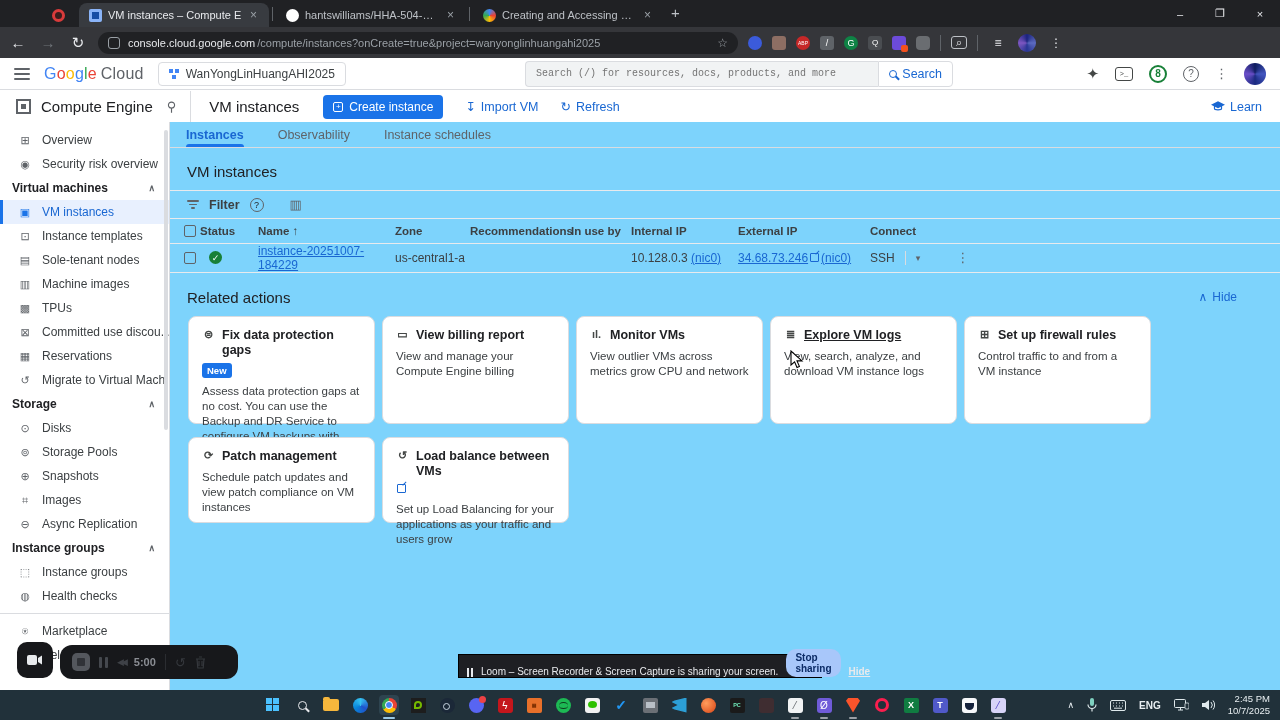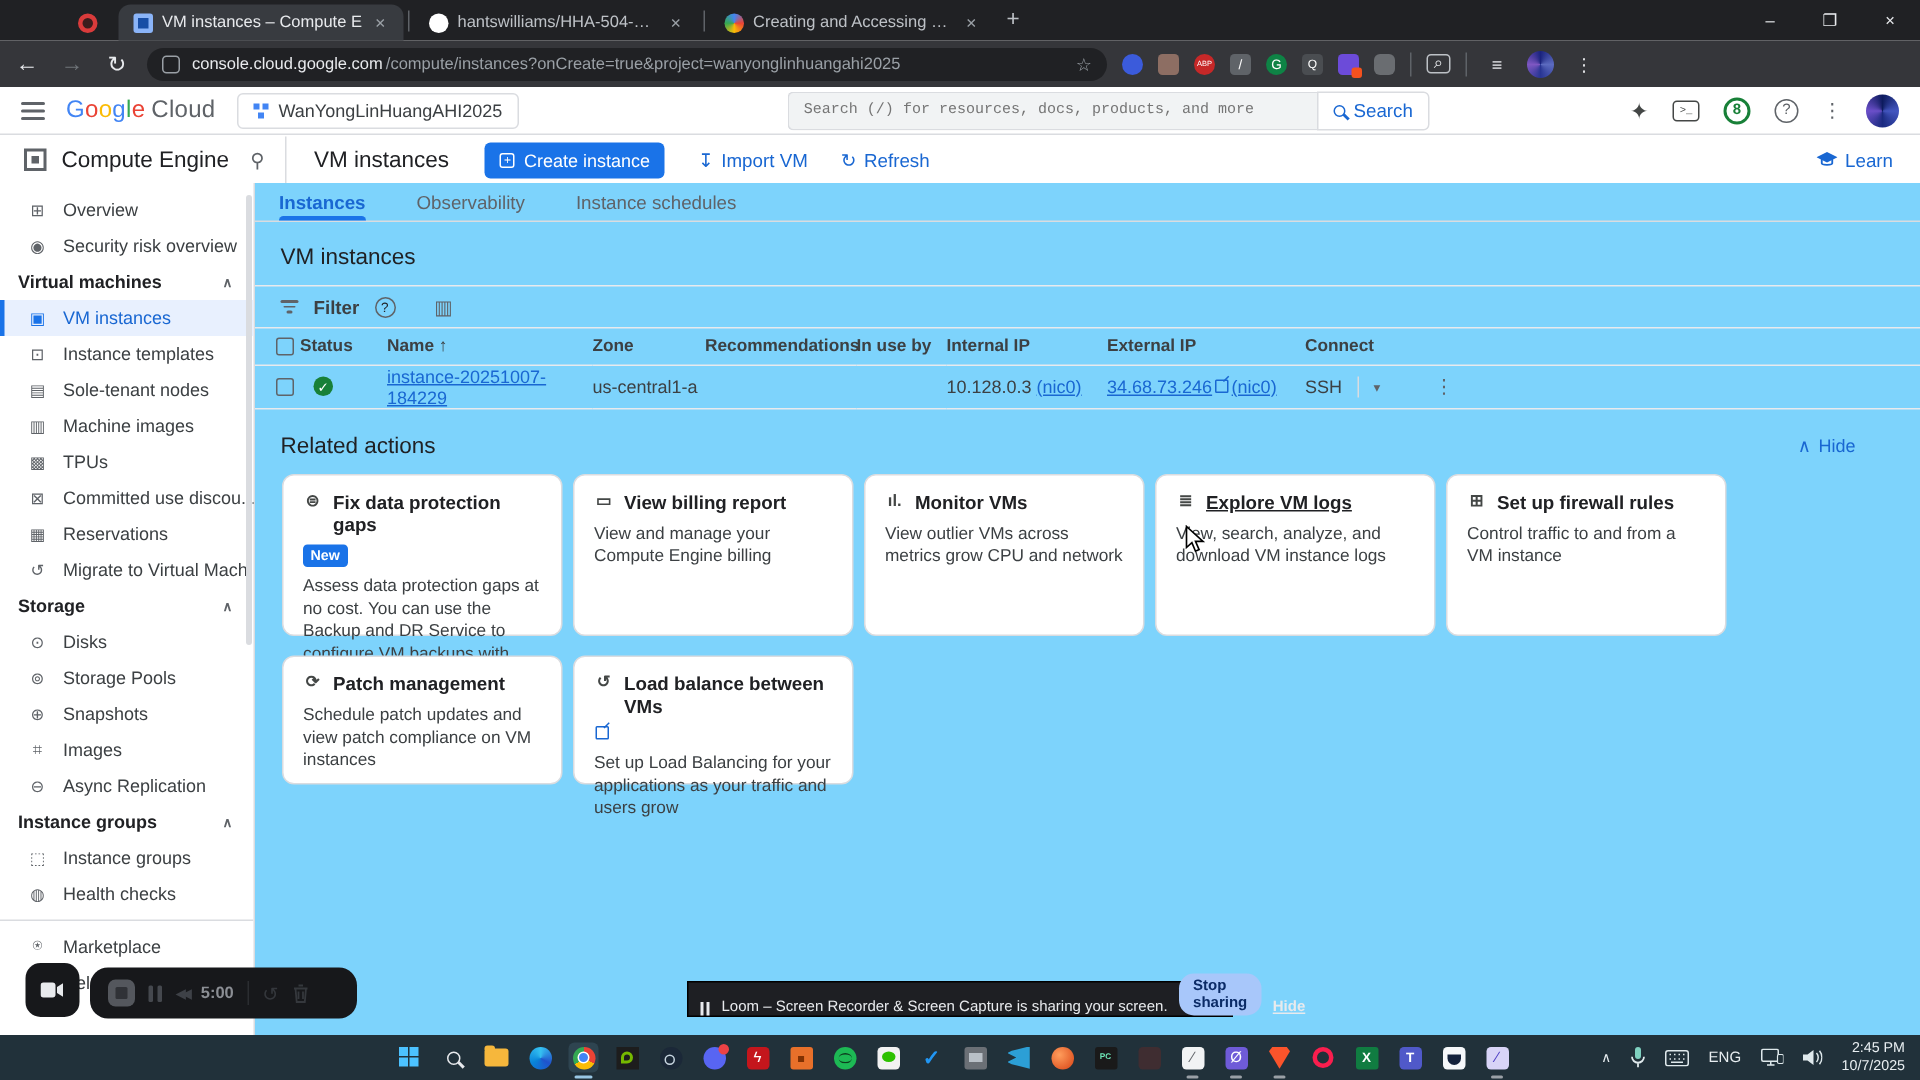--- a/index.html
+++ b/index.html
@@ -193,21 +193,21 @@
   .ti-slash{width:15px;height:15px;background:#6f5bd8;border-radius:3px;color:#fff;font-size:10px;display:flex;align-items:center;justify-content:center}
   .ti-brave{width:14px;height:15px;background:#fb542b;clip-path:polygon(50% 100%,0 22%,18% 0,82% 0,100% 22%)}
   .ti-opera{width:14px;height:14px;border:3.5px solid #fa1e4e;border-radius:50%}
   .ti-excel{width:15px;height:15px;background:#107c41;border-radius:2px;color:#fff;font-size:9px;display:flex;align-items:center;justify-content:center;font-weight:bold}
   .ti-teams{width:15px;height:15px;background:#5059c9;border-radius:3px;color:#fff;font-size:9px;display:flex;align-items:center;justify-content:center;font-weight:bold}
   .ti-loom{width:15px;height:15px;background:#f6f8fa;border-radius:3px;position:relative}
   .ti-loom::after{content:"";position:absolute;left:3px;top:5px;width:9px;height:7px;background:#14223c;border-radius:0 0 9px 9px}
   .ti-pen2{width:15px;height:15px;background:#d8d4f7;border-radius:3px;color:#4b3cc4;font-size:10px;display:flex;align-items:center;justify-content:center}
   #tray{margin-left:auto;display:flex;align-items:center;gap:13px;margin-right:10px;color:#e8eef1}
   #tray .chev{font-size:9px}
-  #traylang{font-size:10px;font-weight:normal}
+  #traylang{font-size:10px;font-weight:bold}
   #traytime{font-size:9.5px;text-align:right;line-height:1.25}
 
   
   #cursor{left:790px;top:350px}
 </style>
 </head>
 <body>
 
 <div class="abs" id="tabstrip">
   <div class="rec-dot"></div>

